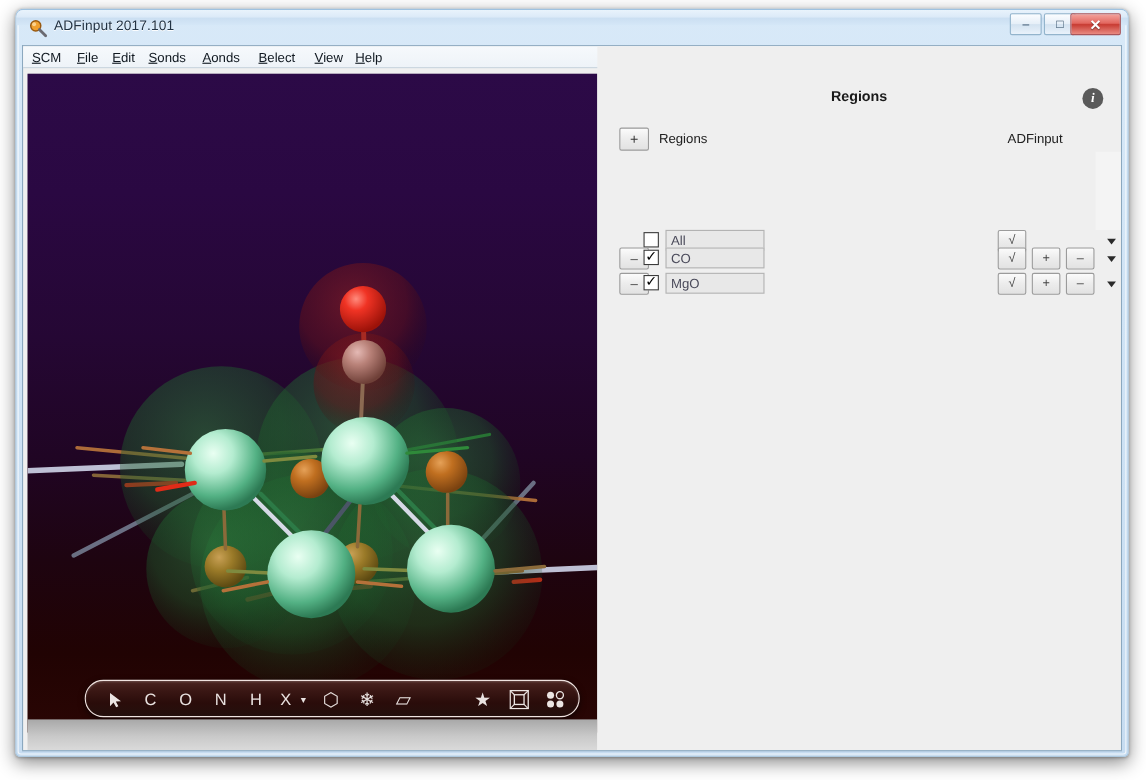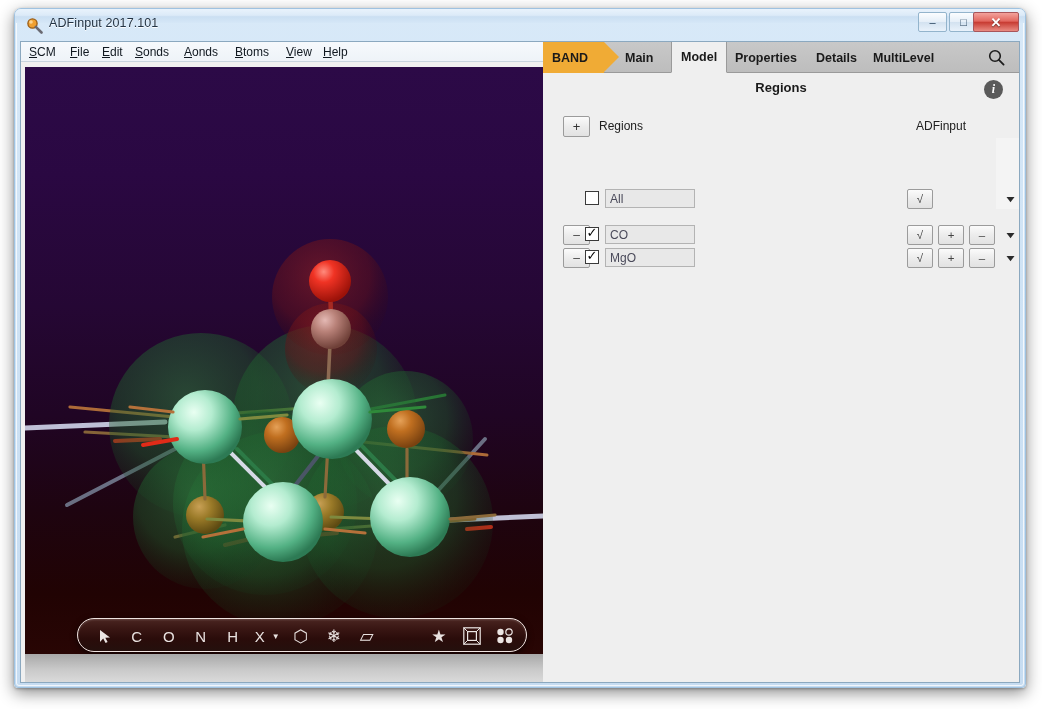--- a/index.html
+++ b/index.html
@@ -419,21 +419,21 @@
     </div>
 
     <div id="client">
 
       <div id="menubar">
         <div class="menu-item" style="left:8px"><span class="mn">S</span><span>CM</span></div>
         <div class="menu-item" style="left:49px"><span class="mn">F</span><span>ile</span></div>
         <div class="menu-item" style="left:81px"><span class="mn">E</span><span>dit</span></div>
         <div class="menu-item" style="left:114px"><span class="mn">S</span><span>onds</span></div>
         <div class="menu-item" style="left:163px"><span class="mn">A</span><span>onds</span></div>
-        <div class="menu-item" style="left:214px"><span class="mn">B</span><span>toms</span></div>
+        <div class="menu-item" style="left:214px"><span class="mn">B</span><span>elect</span></div>
         <div class="menu-item" style="left:265px"><span class="mn">V</span><span>iew</span></div>
         <div class="menu-item" style="left:302px"><span class="mn">H</span><span>elp</span></div>
       </div>
 
       <div id="viewer">
         <svg id="molecule" viewBox="0 0 518 599">
           <defs>
             <radialGradient id="gMg" cx="35%" cy="30%" r="70%">
               <stop offset="0%" stop-color="#e9fff2"></stop>
               <stop offset="35%" stop-color="#b4ecd0"></stop>
@@ -579,45 +579,31 @@
               <circle cx="13" cy="12" r="3.2" fill="#ece5e3"></circle>
             </svg>
           </div>
         </div>
       </div>
 
       <div id="viewer-base"></div>
 
       <div id="rightpanel">
 
-        <div id="tabstrip">
-          <div class="tab brand" style="left:0px;">BAND</div>
-          <div class="tab" style="left:73px;">Main</div>
-          <div class="tab active" style="left:128px;">Model</div>
-          <div class="tab" style="left:183px;">Properties</div>
-          <div class="tab" style="left:264px;">Details</div>
-          <div class="tab" style="left:321px;">MultiLevel</div>
-          <div id="search-btn">
-            <svg width="17" height="17" viewBox="0 0 17 17">
-              <circle cx="7" cy="7" r="5.3" fill="none" stroke="#1d1d1d" stroke-width="1.6"></circle>
-              <line x1="10.9" y1="10.9" x2="15.6" y2="15.6" stroke="#1d1d1d" stroke-width="1.8" stroke-linecap="round"></line>
-            </svg>
-          </div>
-        </div>
 
         <div id="panel-title">Regions</div>
         <div id="info-icon">i</div>
 
         <div id="add-region-btn">+</div>
         <div id="regions-label">Regions</div>
         <div id="selection-label">ADFinput</div>
 
         <div id="caret-strip"></div>
 
-        <div class="region-row" style="top:146px;">
+        <div class="region-row" style="top:166px;">
           <div class="row-check"></div>
           <div class="row-name">All</div>
           <div class="sel-btn sel-check">√</div>
           <div class="row-caret">
             <svg width="9" height="7" viewBox="0 0 9 7">
                 <path d="M0.5 1 L8.5 1 L4.5 6.2 Z" fill="#2a2a2a"></path>
               </svg>
           </div>
         </div>
 

